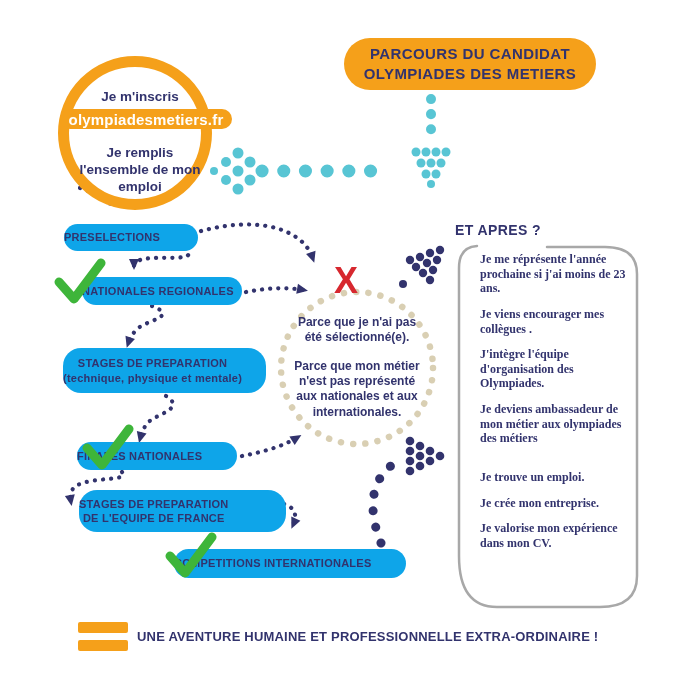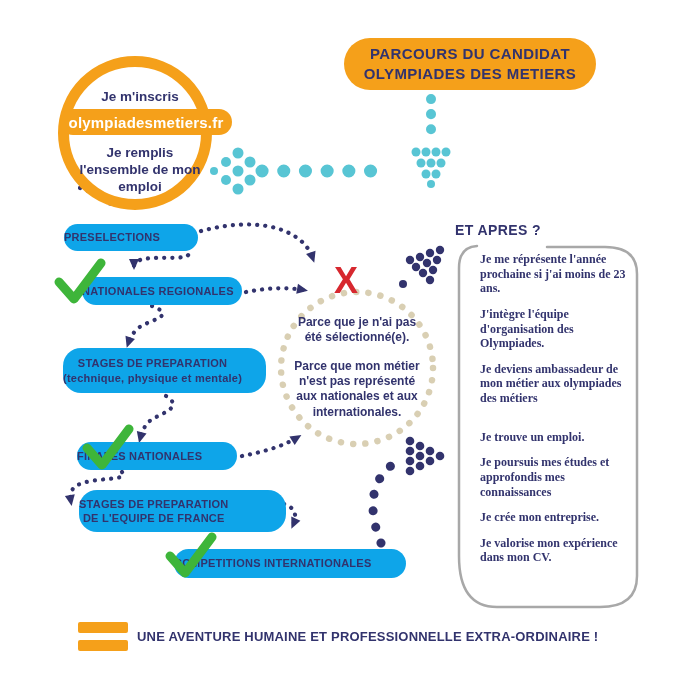--- a/index.html
+++ b/index.html
@@ -24,21 +24,21 @@
   
   .circle-ring{
     left:58px;top:56px;width:132px;height:132px;border:11px solid #f5a01a;
     border-radius:50%;background:transparent;
   }
   .reg-step1{
     left:80px;top:89px;width:120px;text-align:center;color:#32336d;
     font-weight:bold;font-size:13.5px;
   }
   .website-pill{
-    left:60px;top:109px;width:172px;height:26px;background:#f5a01a;
+    left:60px;top:109px;width:172px;height:20px;background:#f5a01a;
     border-radius:16px;display:flex;align-items:center;justify-content:center;
   }
   .website-pill span{color:#ffffff;font-weight:bold;font-size:15px;letter-spacing:.2px;}
   .reg-step2{
     left:72px;top:145px;width:136px;text-align:center;color:#32336d;
     font-weight:bold;font-size:13.5px;line-height:1.25;white-space:pre-line;
   }
 
   
   .pill{
@@ -221,24 +221,24 @@
 
   <div class="abs x-mark">X</div>
   <div class="abs rejection-text">
     <span class="reason">Parce que je n'ai pas été sélectionné(e).</span>
     <span class="reason">Parce que mon métier n'est pas représenté aux nationales et aux internationales.</span>
   </div>
 
   <div class="abs after-heading">ET APRES ?</div>
   <ul class="abs after-list">
     <li>Je me réprésente l'année prochaine si j'ai moins de 23 ans.</li>
+    <li>Je viens encourager mes collègues .</li>
     <li>J'intègre l'équipe d'organisation des Olympiades.</li>
     <li>Je deviens ambassadeur de mon métier aux olympiades des métiers</li>
     <li class="gap-before">Je trouve un emploi.</li>
-    <li>Je poursuis mes études et approfondis mes connaissances</li>
     <li>Je crée mon entreprise.</li>
     <li>Je valorise mon expérience dans mon CV.</li>
   </ul>
 
   <div class="abs equals-icon">
     <div class="bar b1"></div>
     <div class="bar b2"></div>
   </div>
   <div class="abs footer-tagline">UNE AVENTURE HUMAINE ET PROFESSIONNELLE EXTRA-ORDINAIRE !</div>
 

